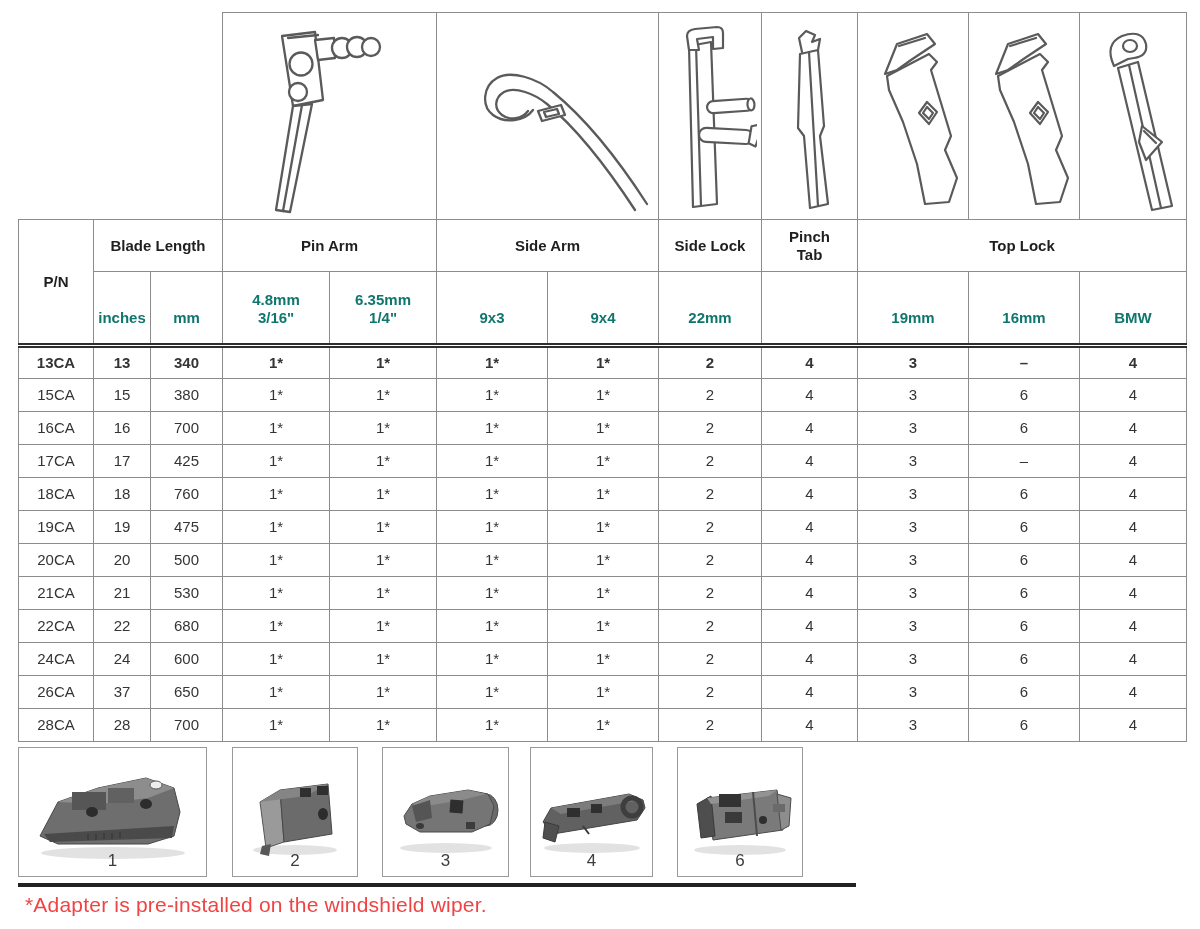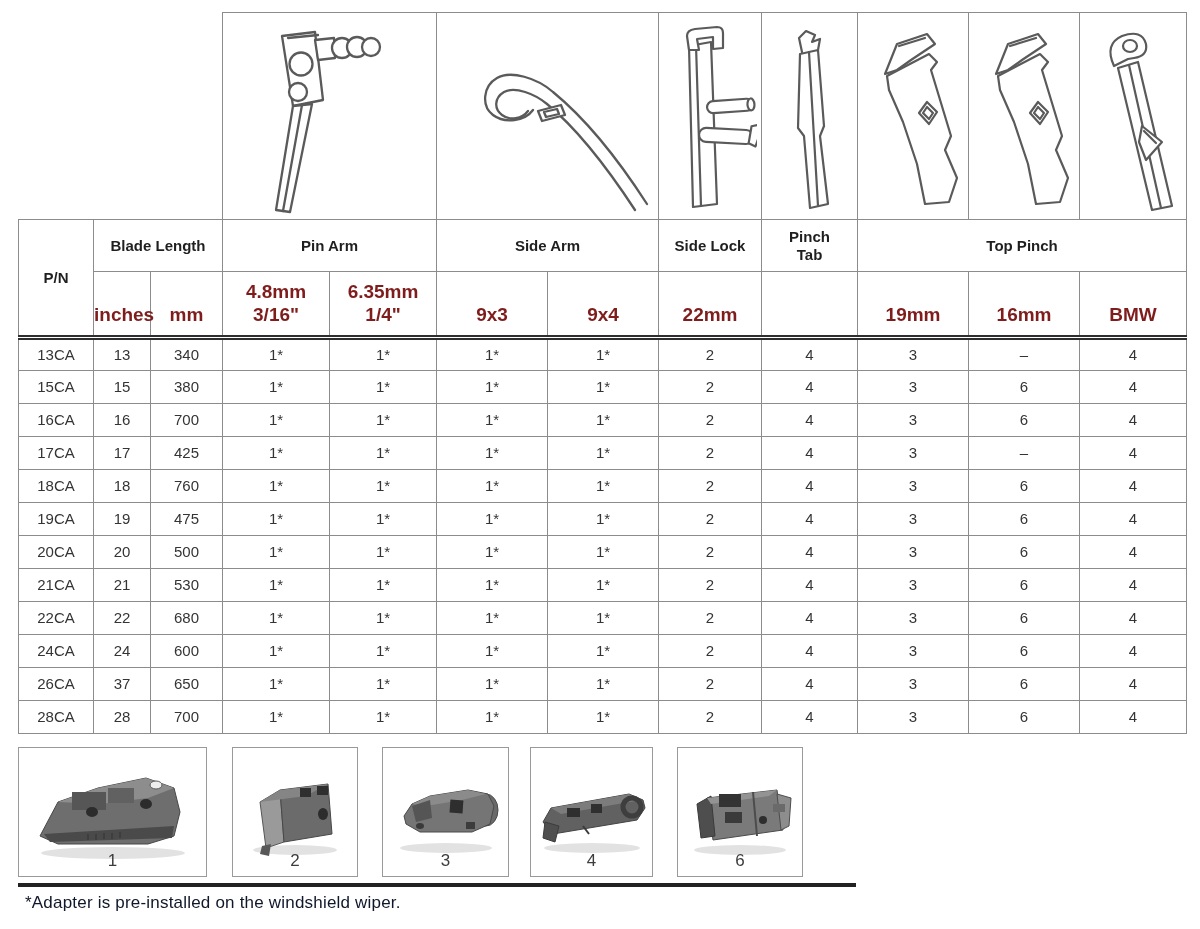--- a/index.html
+++ b/index.html
@@ -5,41 +5,41 @@
   html,body{margin:0;padding:0;background:#fff;}
   body{font-family:"Liberation Sans",sans-serif;}
   .page{position:relative;width:1200px;height:929px;background:#fff;overflow:hidden;}
 
   table.spec{position:absolute;left:18px;top:12px;border-collapse:collapse;table-layout:fixed;width:1168px;}
   .spec td{border:1px solid #8c8c8c;text-align:center;vertical-align:middle;padding:0;
            color:#3a3a3a;font-size:15px;line-height:1.2;}
   tr.imgrow td{height:206px;background:#fff;}
   td.blank{border:none;background:#fff;}
   tr.grouprow td{height:51px;font-weight:bold;color:#1f1f1f;font-size:15px;}
-  tr.subrow td{height:55px;font-weight:bold;color:#7f1d1d;font-size:19px;
-               vertical-align:bottom;padding-bottom:8px;}
+  tr.subrow td{height:55px;font-weight:bold;color:#0f766e;font-size:15px;
+               vertical-align:bottom;padding-bottom:16px;}
   td.midv{vertical-align:middle !important;padding-bottom:0 !important;}
   .pre{white-space:pre-line;line-height:1.3;}
   tbody.data tr{height:33px;}
   tbody.data td{font-size:15px;color:#343434;}
-  tbody.data tr:first-child td{border-top:5px double #2e2e2e;}
+  tbody.data tr:first-child td{border-top:5px double #2e2e2e;font-weight:bold;}
 
   .drawing{display:block;margin:0 auto;}
 
   .abox{position:absolute;top:747px;height:128px;border:1px solid #9a9a9a;background:#fff;}
   .abox svg{display:block;margin:16px auto 0;}
   .alabel{position:absolute;bottom:5px;left:0;right:0;text-align:center;font-size:17px;color:#3d3d3d;}
   #box-1{left:18px;width:187px;}
   #box-2{left:232px;width:124px;}
   #box-3{left:382px;width:125px;}
   #box-4{left:530px;width:121px;}
   #box-6{left:677px;width:124px;}
 
   .rule{position:absolute;left:18px;top:883px;width:838px;height:4px;background:#222;}
-  .footnote{position:absolute;left:25px;top:893px;font-size:17px;color:#0f172a;letter-spacing:0.2px;}
+  .footnote{position:absolute;left:25px;top:893px;font-size:21px;color:#ef4444;letter-spacing:0.2px;}
 </style>
 </head>
 <body>
 
 <div class="page">
 
   <table class="spec">
     <colgroup>
       <col style="width:75px">
         <col style="width:57px">
@@ -154,21 +154,21 @@
     </tr>
 
     <tr class="grouprow">
       <td rowspan="2" class="midv">P/N</td>
       <td colspan="2">Blade Length</td>
       <td colspan="2">Pin Arm</td>
       <td colspan="2">Side Arm</td>
       <td>Side Lock</td>
       <td class="pre">Pinch
 Tab</td>
-      <td colspan="3">Top Pinch</td>
+      <td colspan="3">Top Lock</td>
     </tr>
 
     <tr class="subrow">
       <td>inches</td>
       <td>mm</td>
       <td class="pre">4.8mm
 3/16"</td>
       <td class="pre">6.35mm
 1/4"</td>
       <td>9x3</td>

